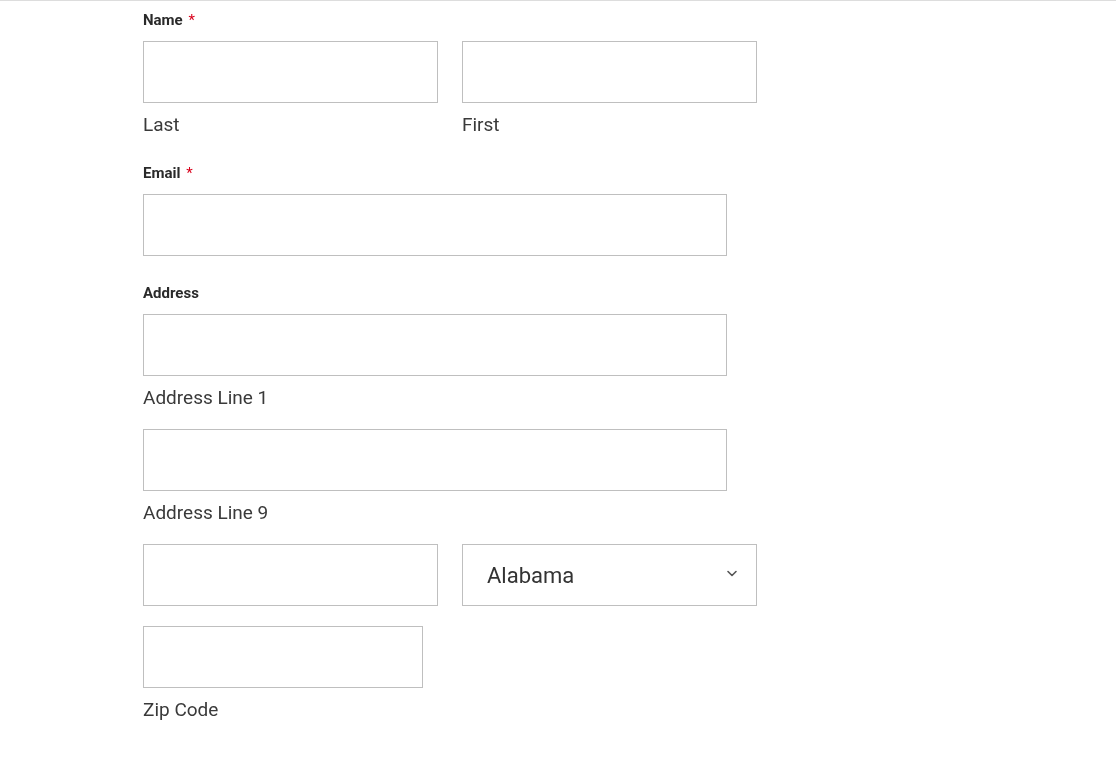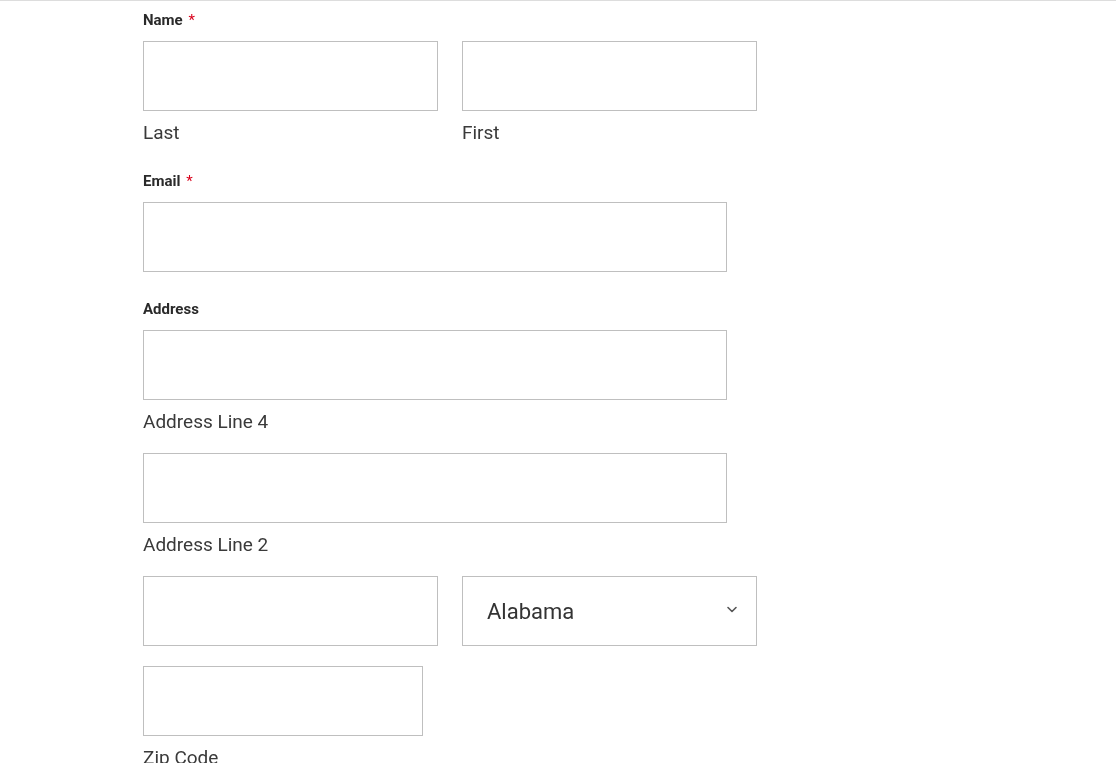--- a/index.html
+++ b/index.html
@@ -42,21 +42,21 @@
     .col-half {
       width: 280px;
     }
     .full-width {
       width: 584px;
     }
     input[type="text"],
     input[type="email"],
     .select-wrapper {
       width: 100%;
-      height: 70px;
+      height: 62px;
       border: 1px solid #bfbfbf;
       background: #ffffff;
       font-size: 18px;
       padding: 0 16px;
       outline: none;
     }
     .select-wrapper {
       position: relative;
       display: flex;
       align-items: center;
@@ -119,26 +119,26 @@
     </div>
   </div>
 
   <div class="field-group">
     <label class="field-label">
       <span>Address</span>
     </label>
 
     <div class="addr-block full-width">
       <input type="text" value="" style="">
-      <div class="sublabel">Address Line 4</div>
+      <div class="sublabel">Address Line 1</div>
     </div>
 
     <div class="addr-block full-width">
       <input type="text" value="" style="">
-      <div class="sublabel">Address Line 2</div>
+      <div class="sublabel">Address Line 9</div>
     </div>
 
     <div class="addr-block row">
       <div class="col col-half">
         <input type="text" value="" style="">
       </div>
       <div class="col col-half">
         <div class="select-wrapper">
           <span class="select-display">Alabama</span>
           <span class="select-chevron">

